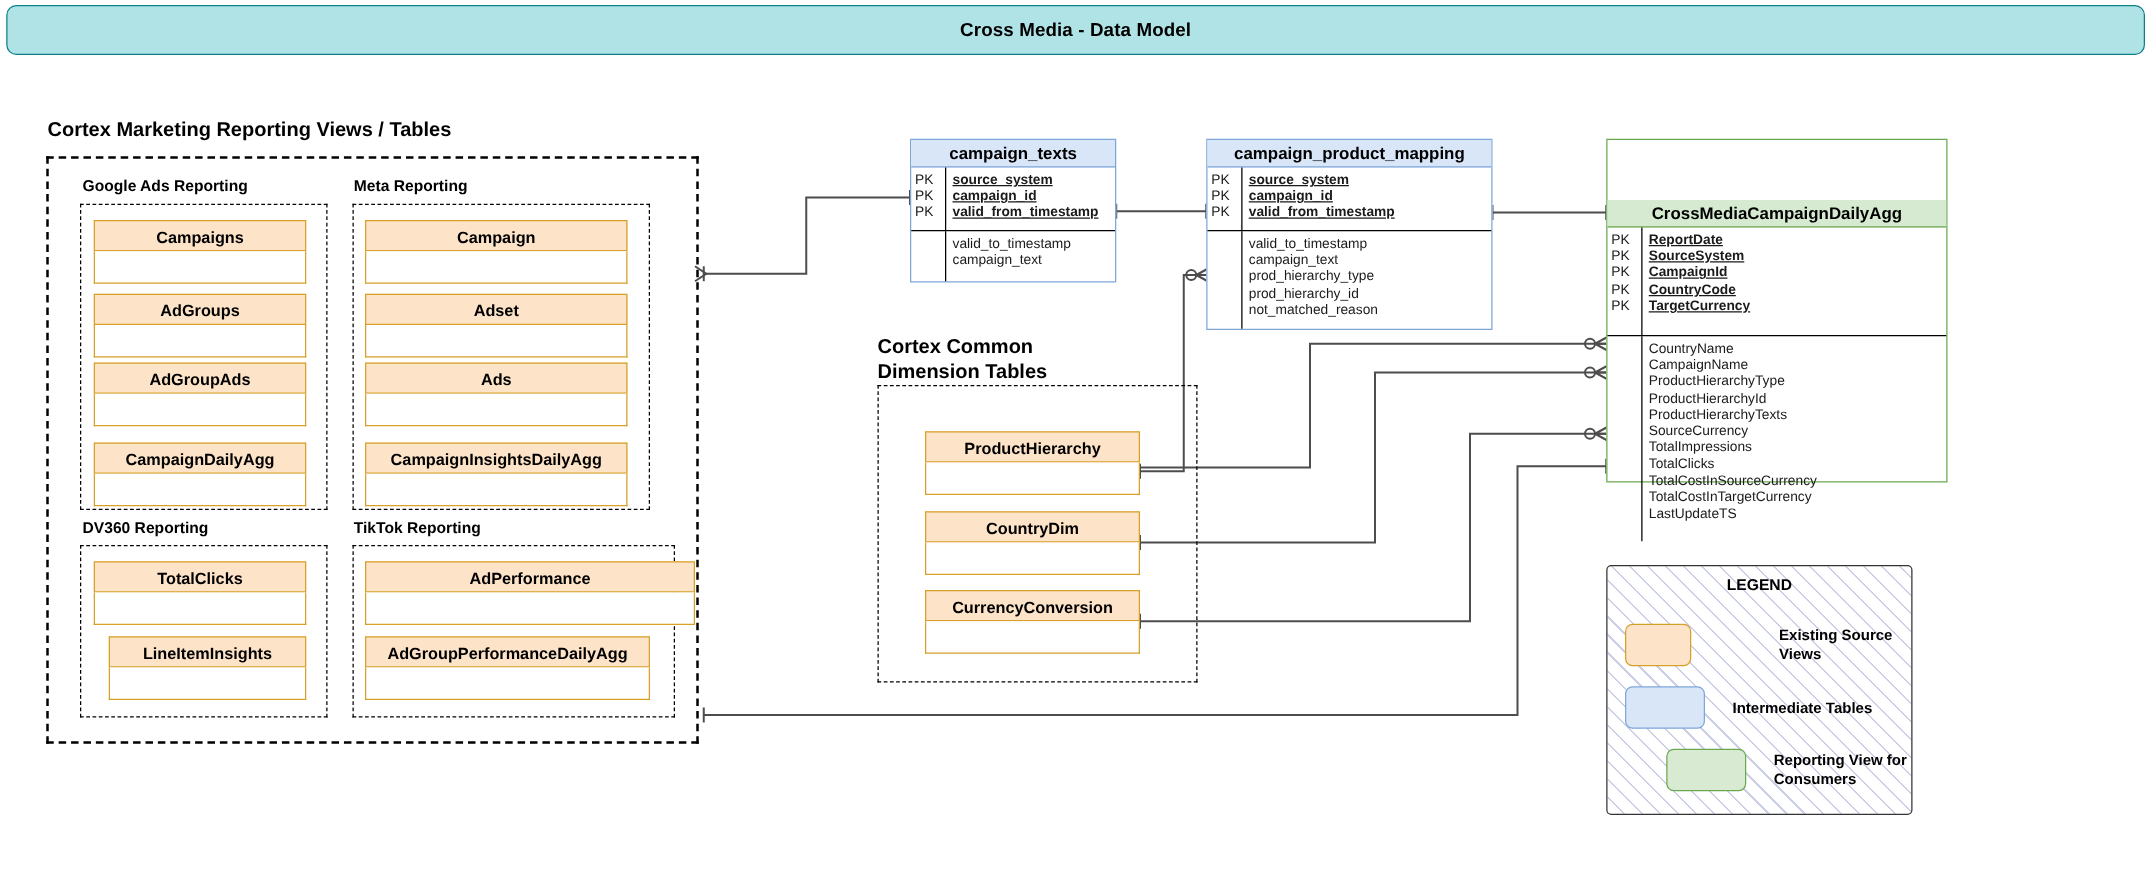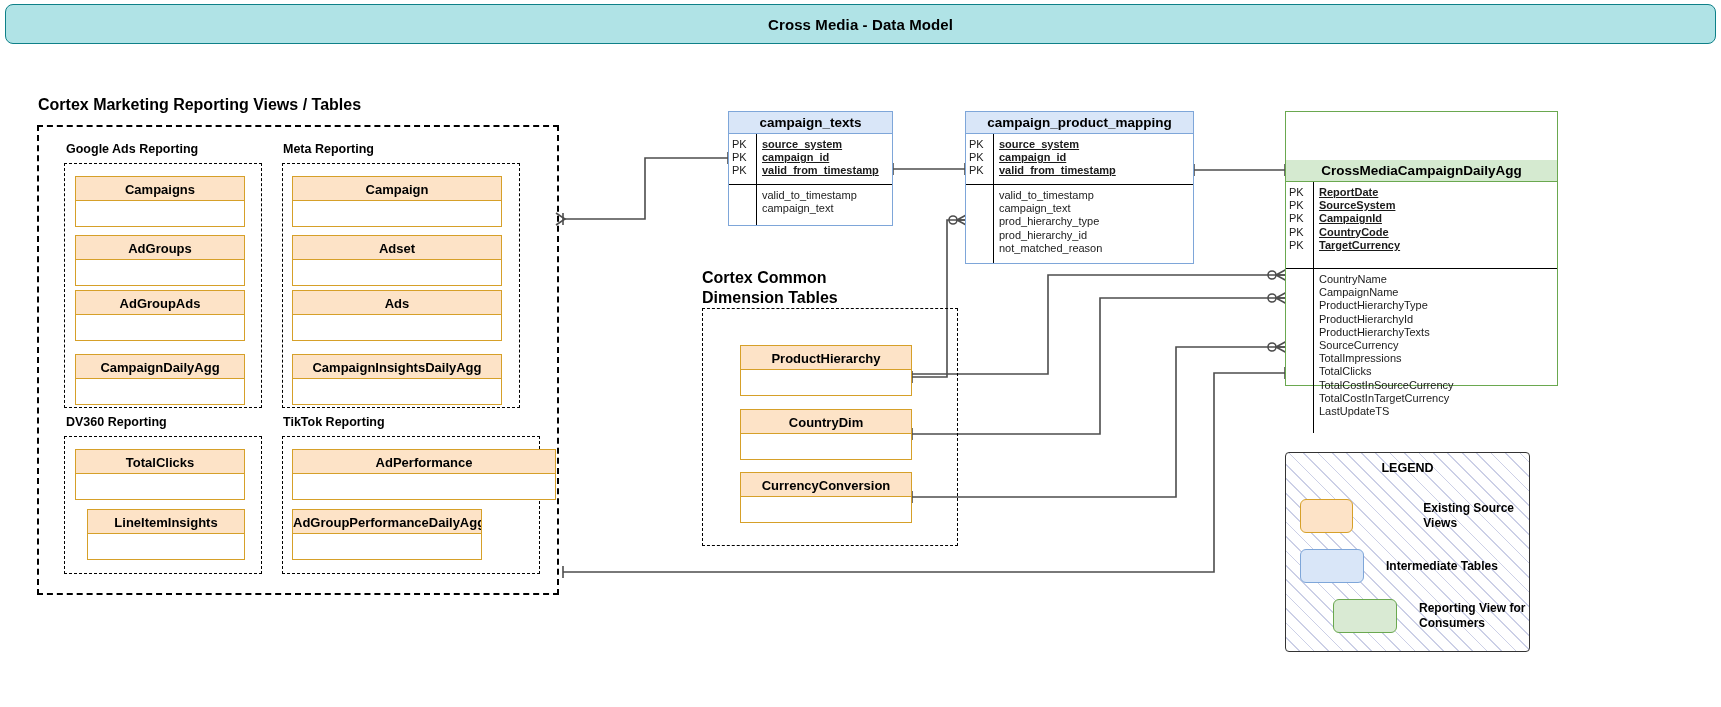--- a/index.html
+++ b/index.html
@@ -199,21 +199,21 @@
     <div class="bd"></div>
   </div>
 
   <div class="section-title" style="left:283px;top:415px;font-size:12.5px;">TikTok Reporting</div>
   <div class="dashed thin" style="left:282px;top:436px;width:258px;height:138px;"></div>
 
   <div class="src-box" style="left:292px;top:449px;width:264px;">
     <div class="hd">AdPerformance</div>
     <div class="bd"></div>
   </div>
-  <div class="src-box" style="left:292px;top:509px;width:190px;">
+  <div class="src-box" style="left:292px;top:509px;width:228px;">
     <div class="hd">AdGroupPerformanceDailyAgg</div>
     <div class="bd"></div>
   </div>
 
   <div class="dashed thin" style="left:702px;top:308px;width:256px;height:238px;"></div>
 
   <div class="src-box" style="left:740px;top:345px;width:172px;">
     <div class="hd">ProductHierarchy</div>
     <div class="bd"></div>
   </div>

